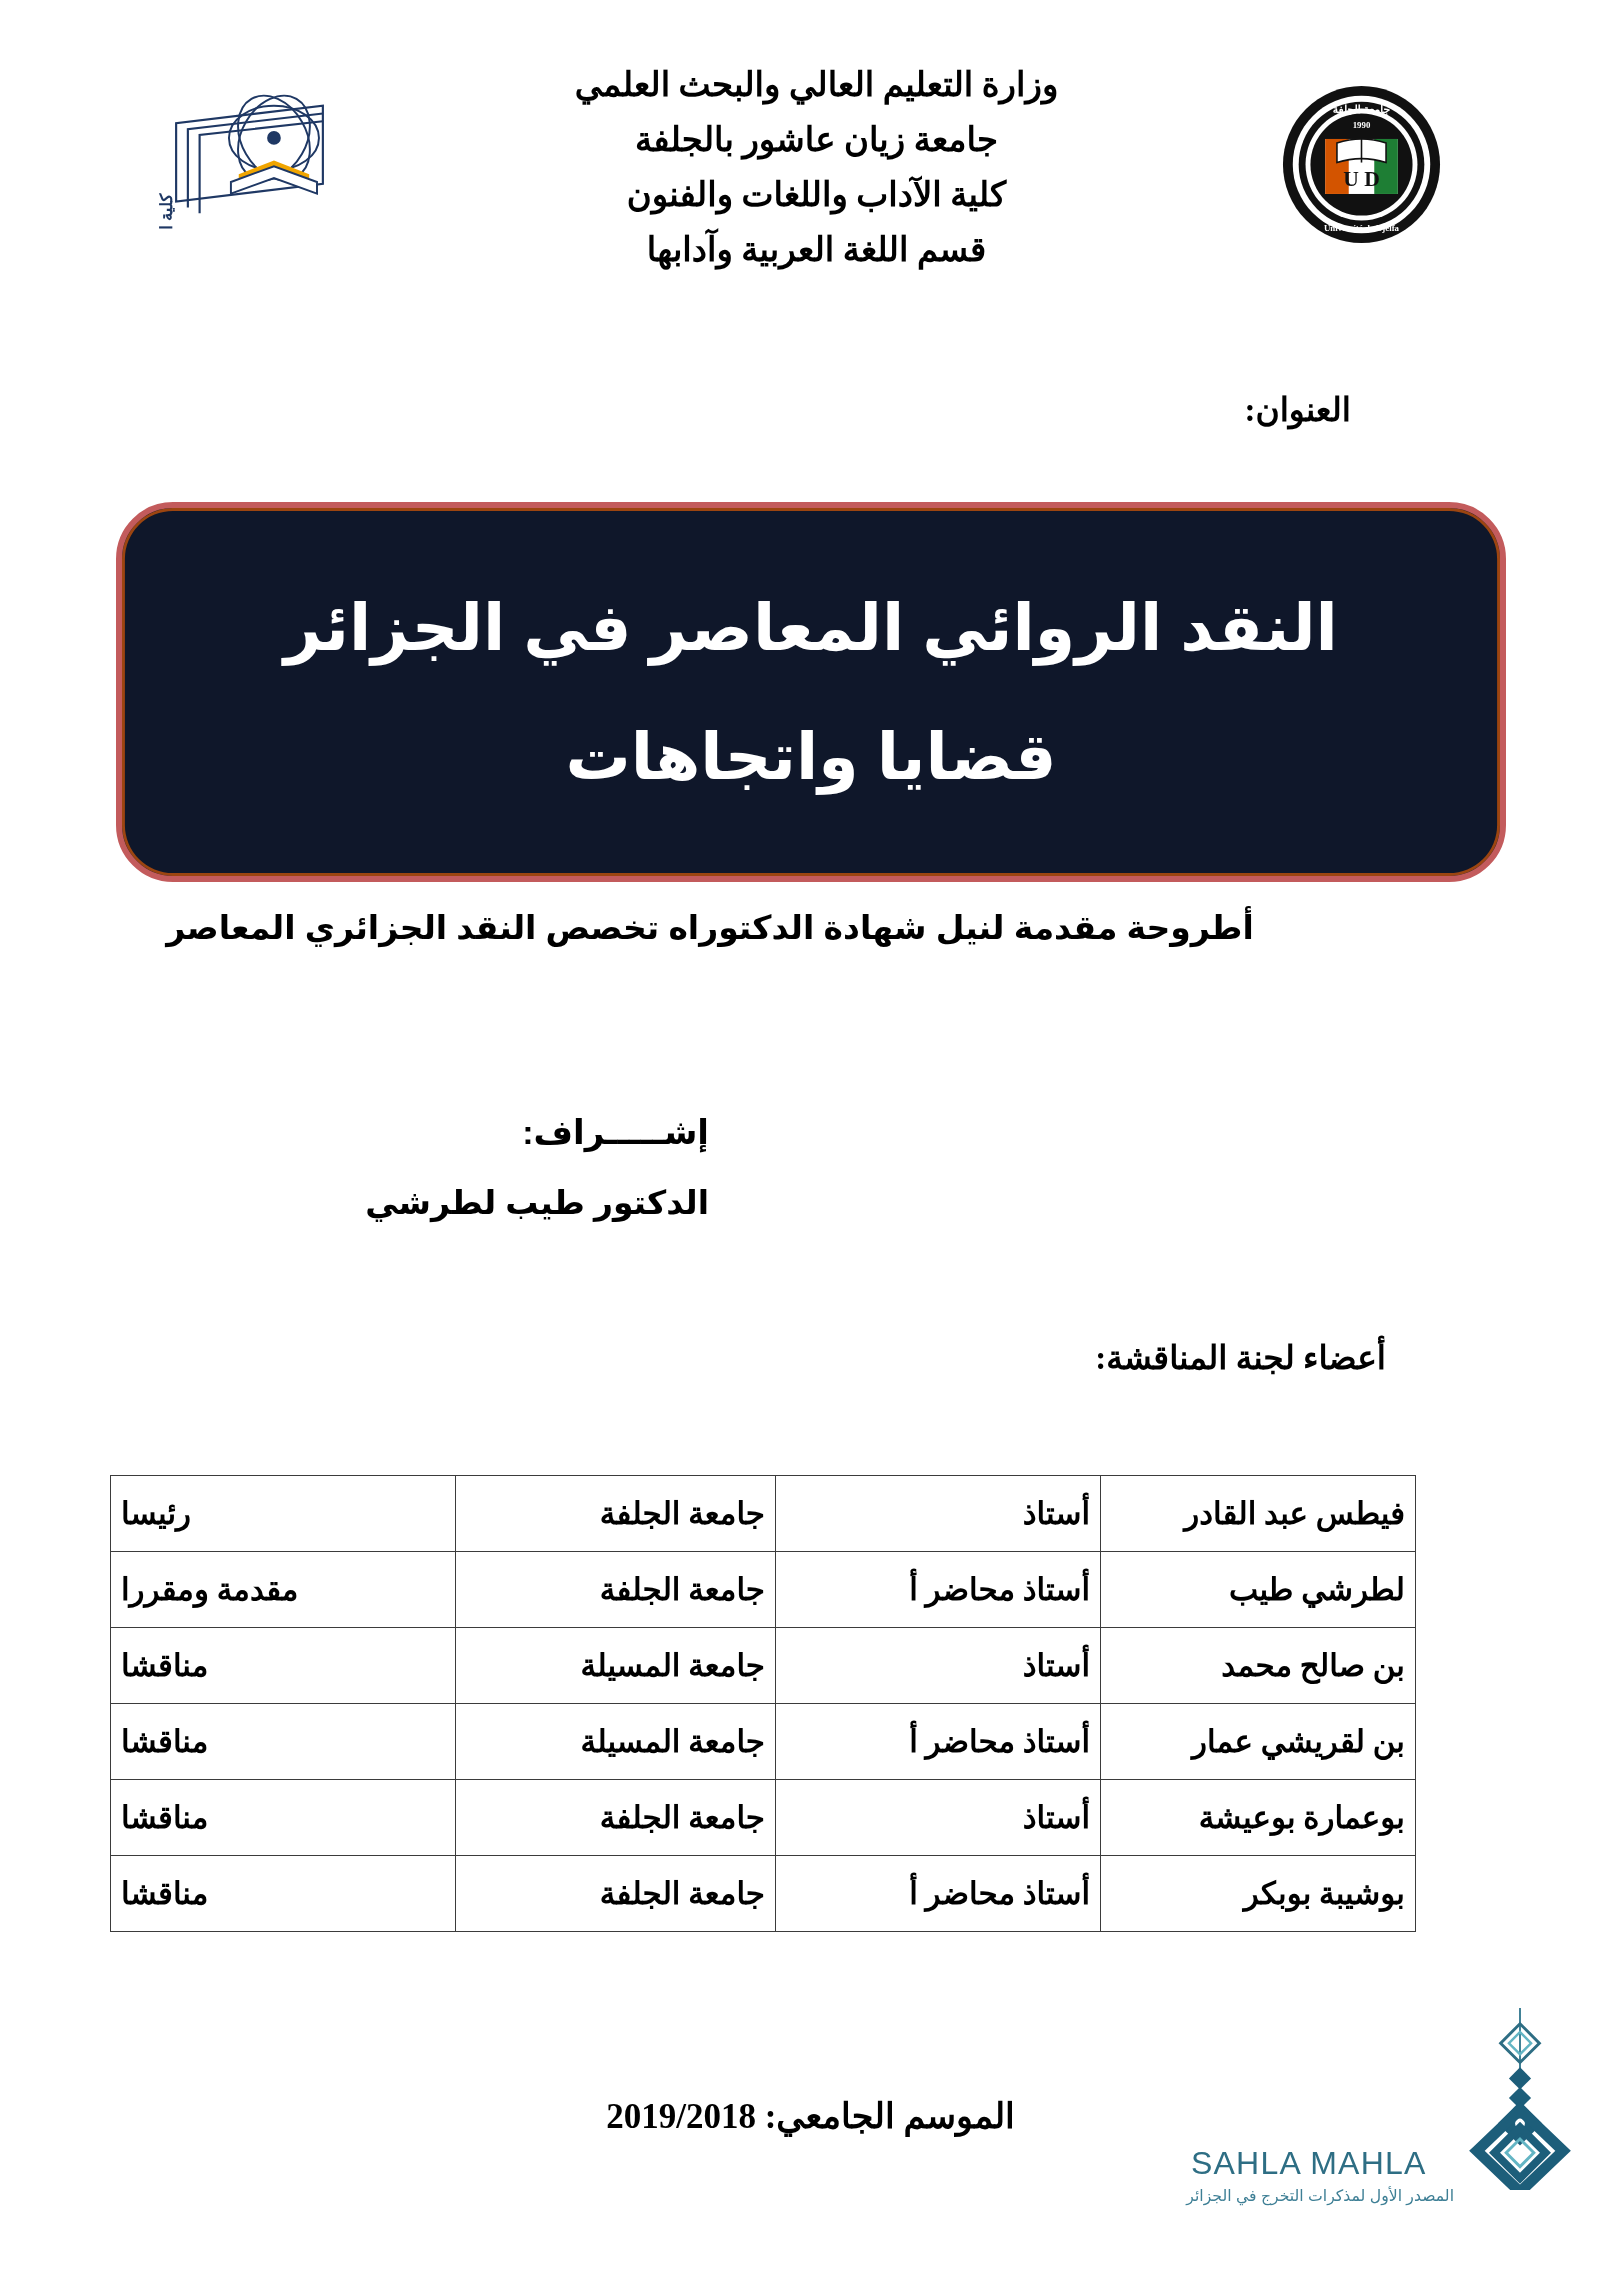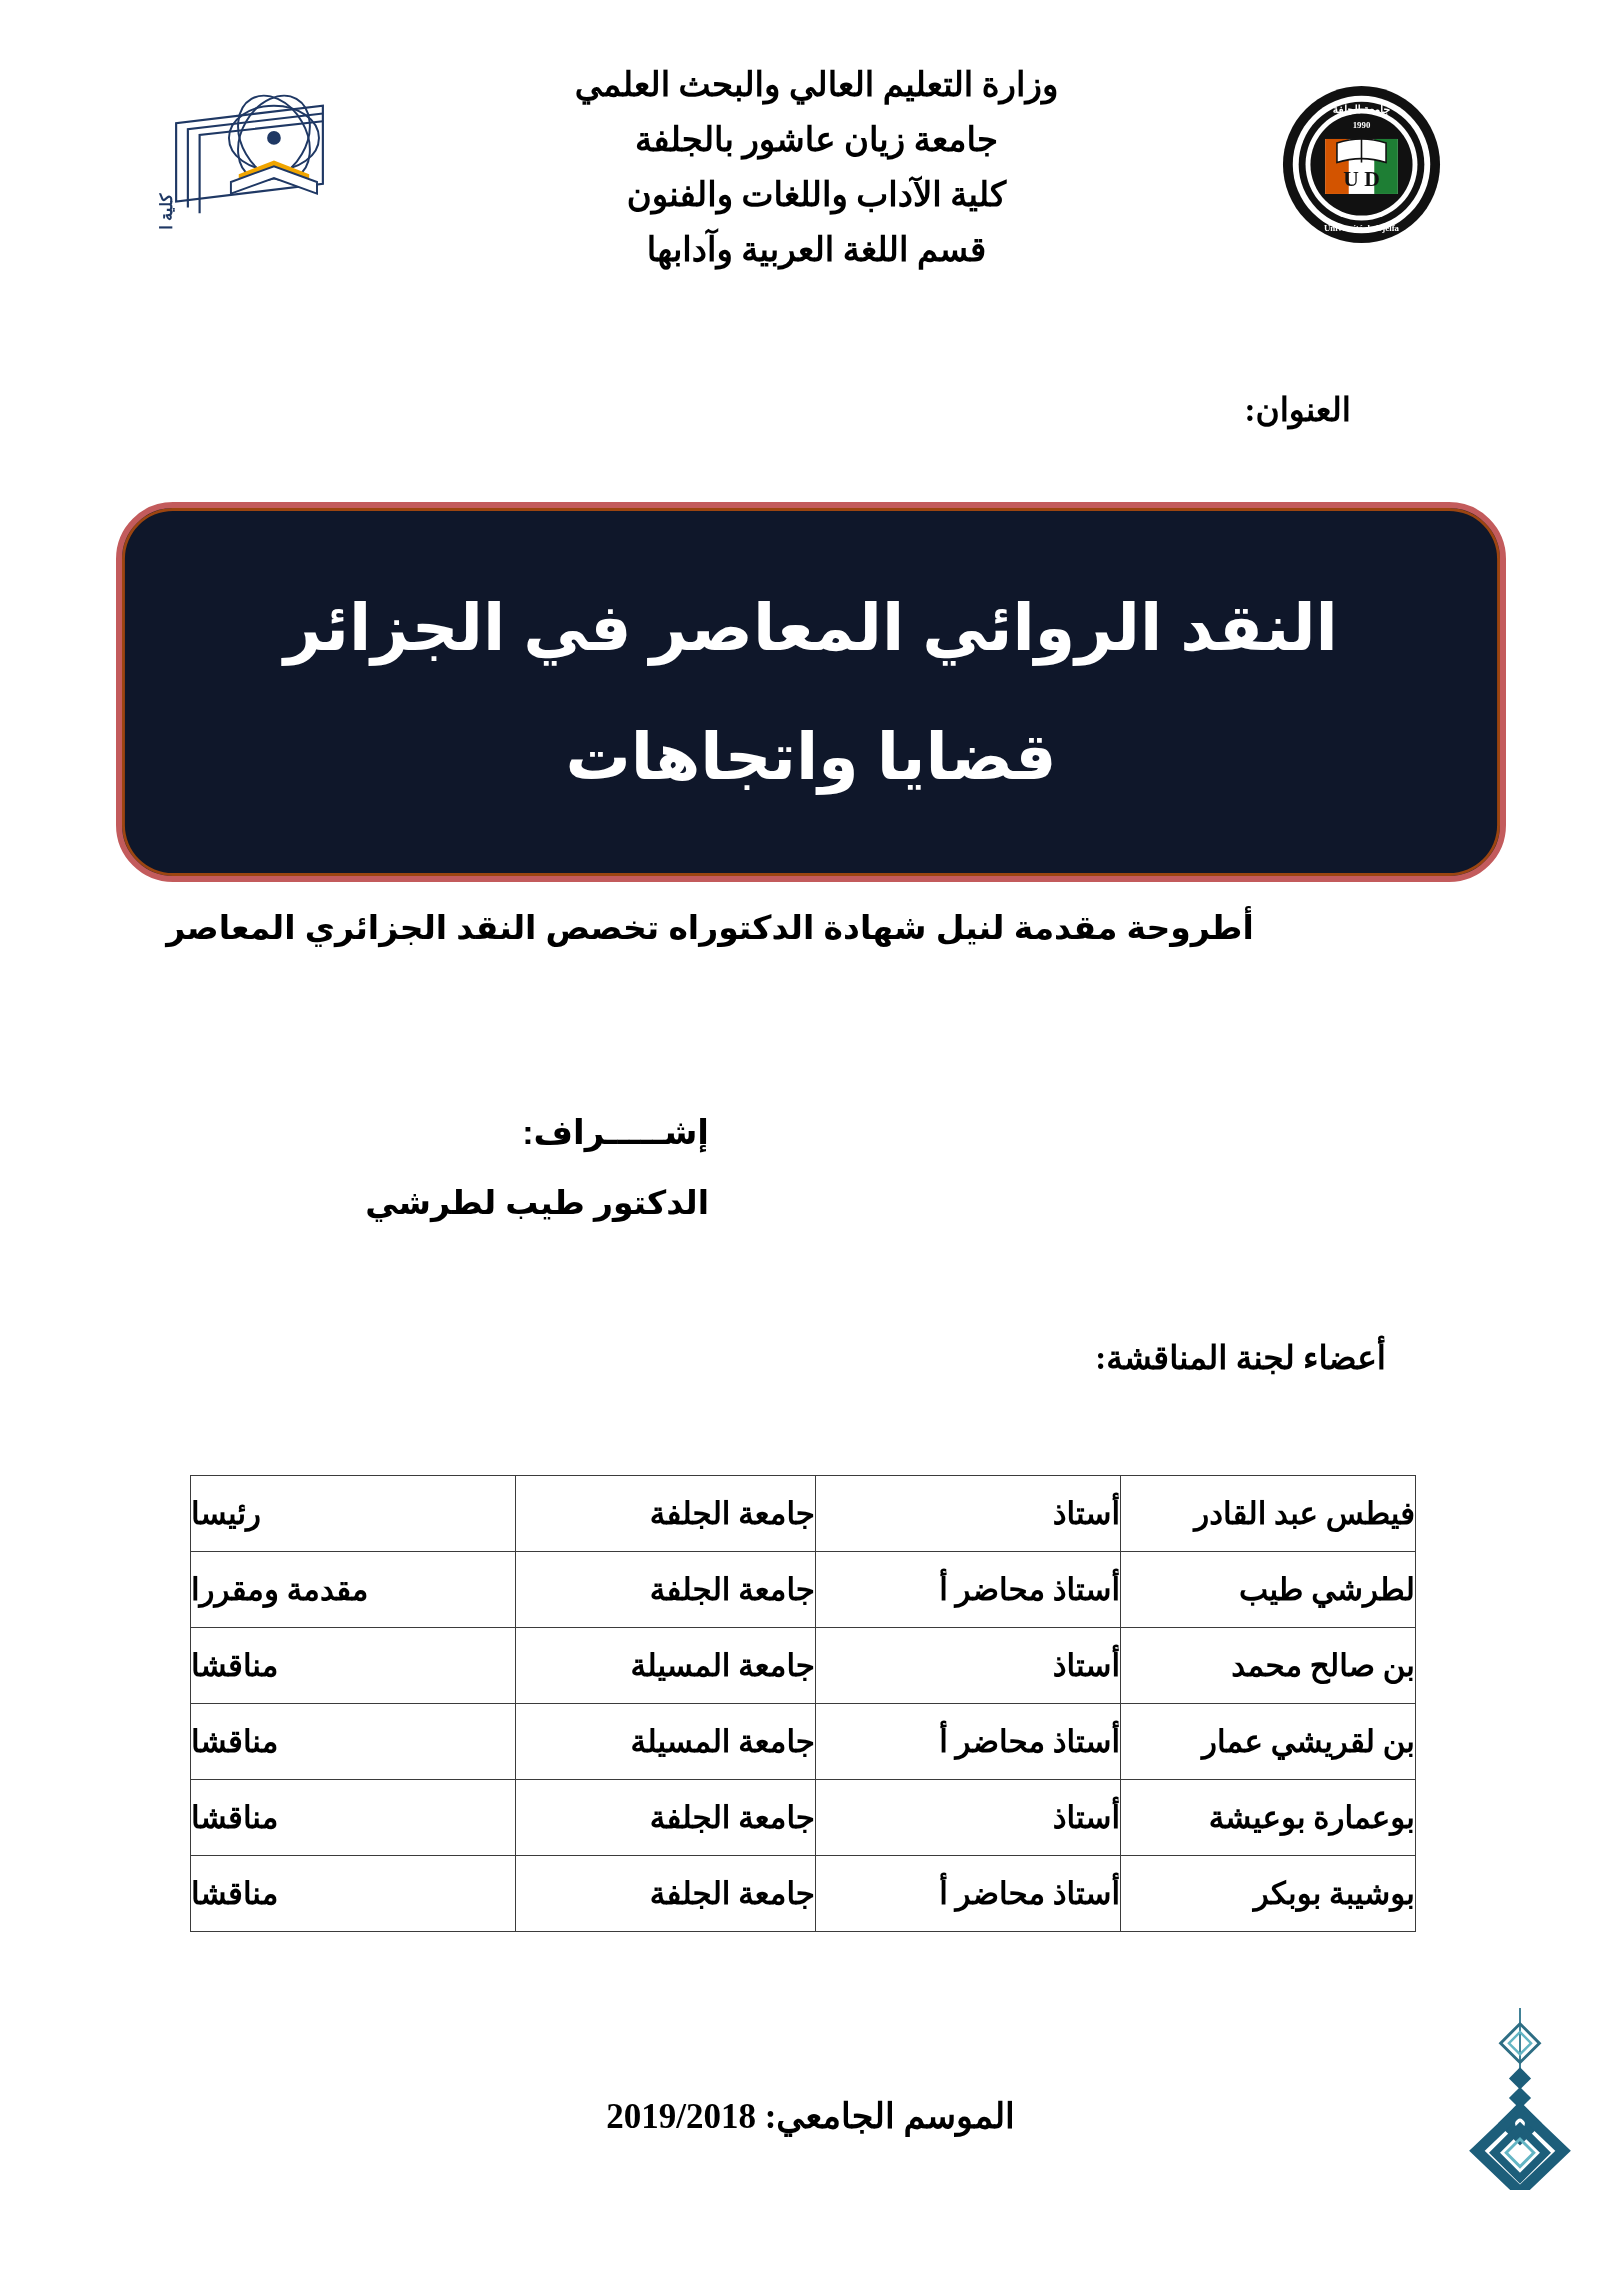--- a/index.html
+++ b/index.html
@@ -171,21 +171,21 @@
   }
   table.committee {
     border-collapse: collapse;
     width: 1221px;
     table-layout: fixed;
     direction: rtl;
   }
   table.committee td {
     border: 1.6px solid #3b3b3b;
     height: 71px;
-    padding: 2px 0;
+    padding: 2px 10px;
     font-size: 31px;
     font-weight: bold;
     white-space: nowrap;
     vertical-align: middle;
     font-family: "Liberation Serif", "DejaVu Serif", serif;
   }
   td.c-name   { width: 294px; text-align: right; }
   td.c-rank   { width: 304px; text-align: right; }
   td.c-univ   { width: 299px; text-align: right; }
   td.c-role   { width: 324px; text-align: left; padding-left: 39px; }
@@ -373,14 +373,18 @@
       <rect x="52" y="68" width="16" height="16" transform="rotate(45 60 76)" fill="#1D5E7A"></rect>
       <rect x="52" y="88" width="16" height="16" transform="rotate(45 60 96)" fill="#1D5E7A"></rect>
       <rect x="44" y="106" width="32" height="32" transform="rotate(45 60 122)" fill="#1D5E7A"></rect>
       <circle cx="60" cy="122" r="5" fill="#ffffff"></circle>
       <path d="M16 150 L60 108 L104 150 L60 192 Z" fill="none" stroke="#1D5E7A" stroke-width="11"></path>
       <path d="M34 152 L60 126 L86 152 L60 178 Z" fill="none" stroke="#1D5E7A" stroke-width="8"></path>
       <rect x="50" y="142" width="20" height="20" transform="rotate(45 60 152)" fill="none" stroke="#63B5C4" stroke-width="3"></rect>
       <circle cx="60" cy="152" r="4" fill="#ffffff"></circle>
     </svg>
   </div>
+  <div class="wm-text-group">
+    <div class="wm-title">SAHLA MAHLA</div>
+    <div class="wm-tagline">المصدر الأول لمذكرات التخرج في الجزائر</div>
+  </div>
 </div>
 
 
 </body></html>

